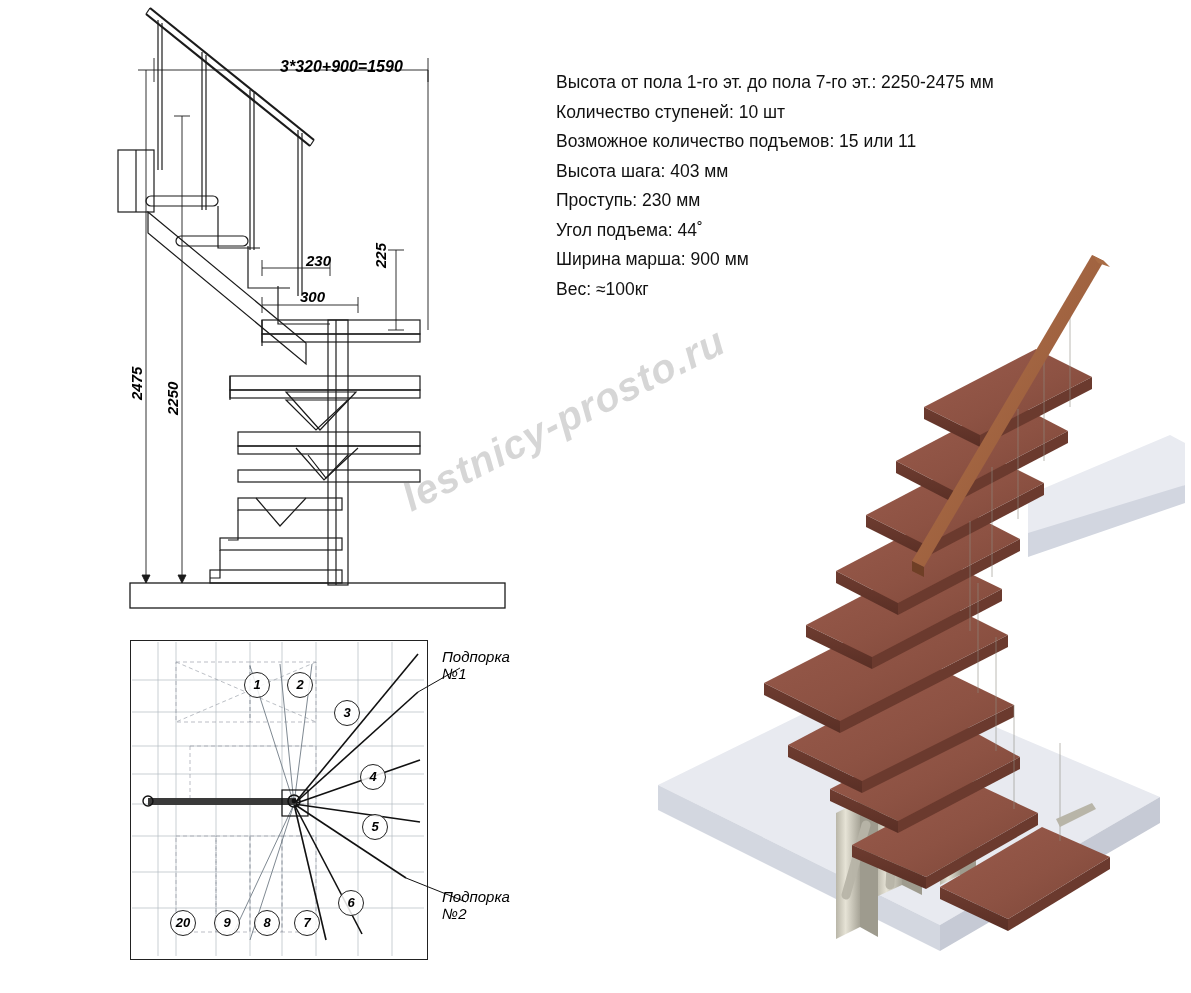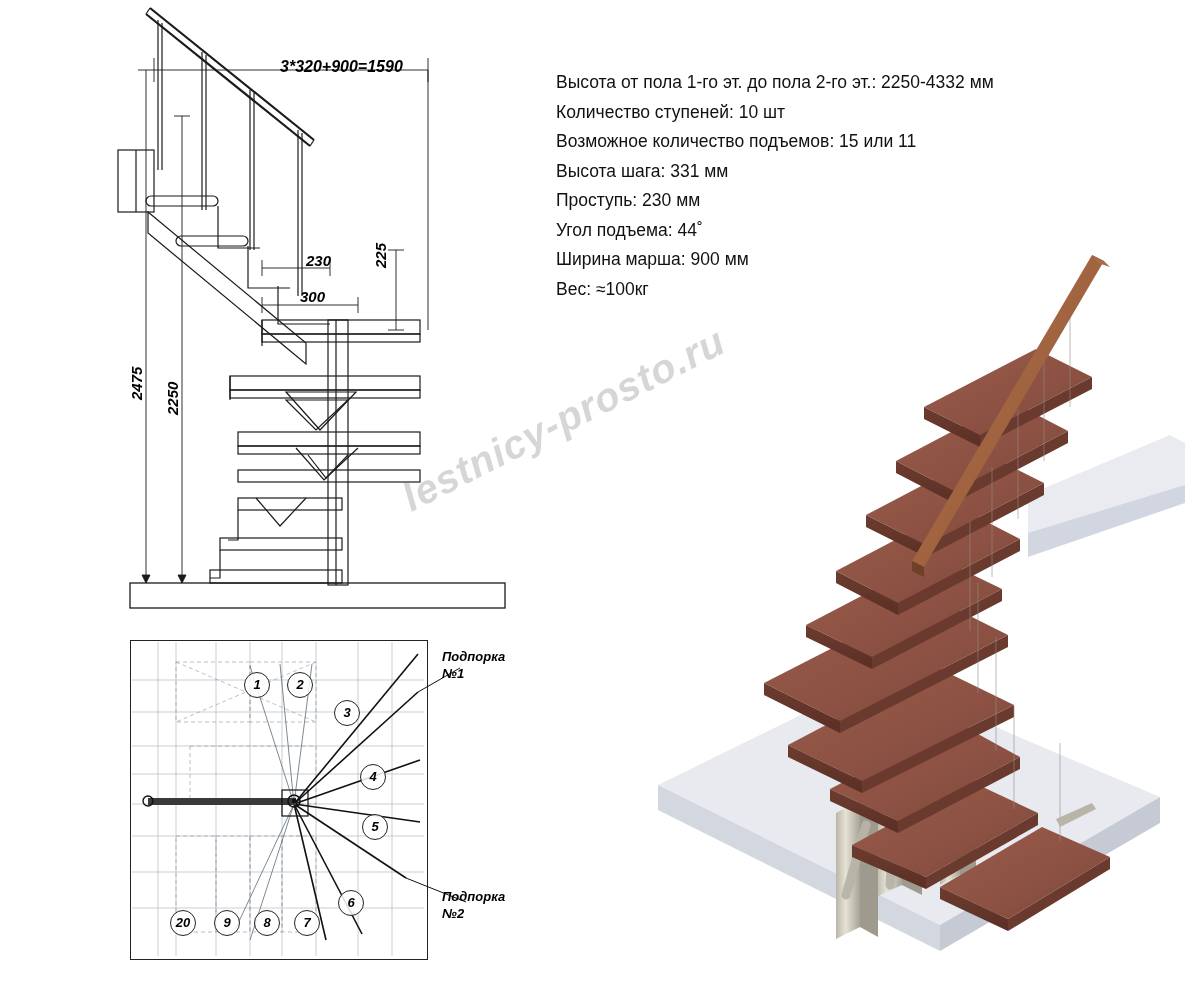--- a/index.html
+++ b/index.html
@@ -69,23 +69,23 @@
     border-radius: 50%;
     font-size: 13px;
     font-weight: bold;
     font-style: italic;
     line-height: 24px;
     text-align: center;
     background: rgba(255,255,255,0.85);
   }
   .callout {
     position: absolute;
-    font-size: 13px;
+    font-size: 15px;
     font-style: italic;
-    font-weight: bold;
+    font-weight: normal;
     line-height: 17px;
     white-space: nowrap;
   }
 
   
   #watermark {
     position: absolute;
     left: 395px;
     top: 480px;
     font-size: 40px;
@@ -104,24 +104,24 @@
     left: 640px;
     top: 185px;
     width: 545px;
     height: 790px;
   }
 </style>
 </head>
 <body>
 
 <div id="spec">
-  <div class="spec-line">Высота от пола 1-го эт. до пола 2-го эт.: 2250-4332 мм</div>
+  <div class="spec-line">Высота от пола 1-го эт. до пола 7-го эт.: 2250-2475 мм</div>
   <div class="spec-line">Количество ступеней: 10 шт</div>
   <div class="spec-line">Возможное количество подъемов: 15 или 11</div>
-  <div class="spec-line">Высота шага: 331 мм</div>
+  <div class="spec-line">Высота шага: 403 мм</div>
   <div class="spec-line">Проступь: 230 мм</div>
   <div class="spec-line">Угол подъема: 44˚</div>
   <div class="spec-line">Ширина марша: 900 мм</div>
   <div class="spec-line">Вес: ≈100кг</div>
 </div>
 
 <div id="elevation">
   <svg width="430" height="620" viewBox="0 0 430 620">
     <g stroke="#1b1b1b" fill="none" stroke-width="1.2" stroke-linejoin="miter">
 

